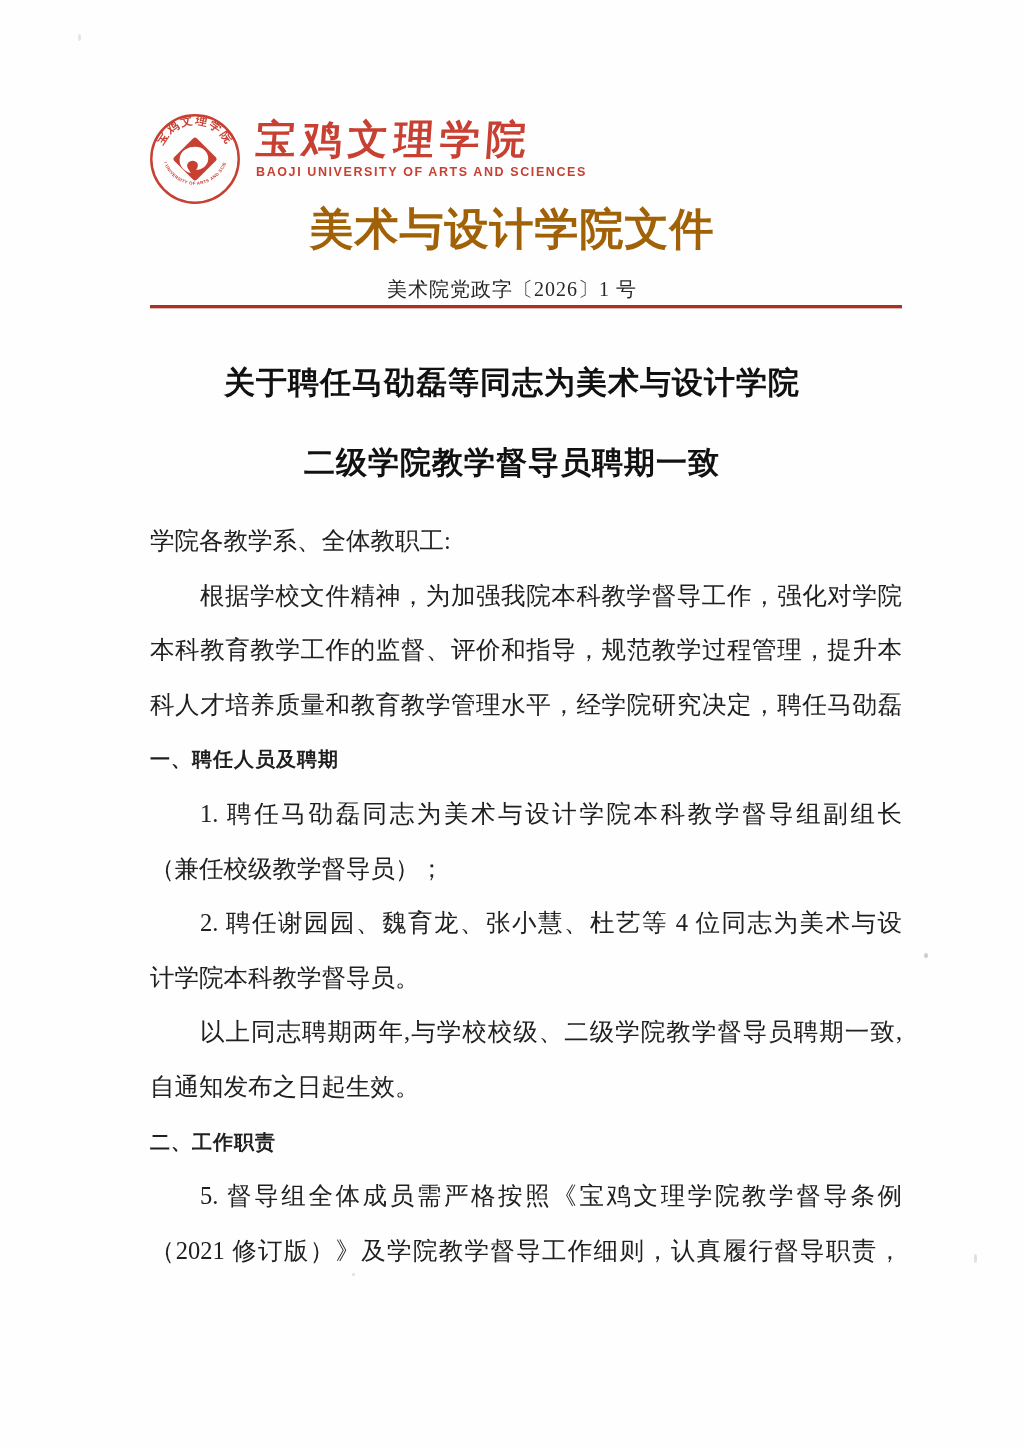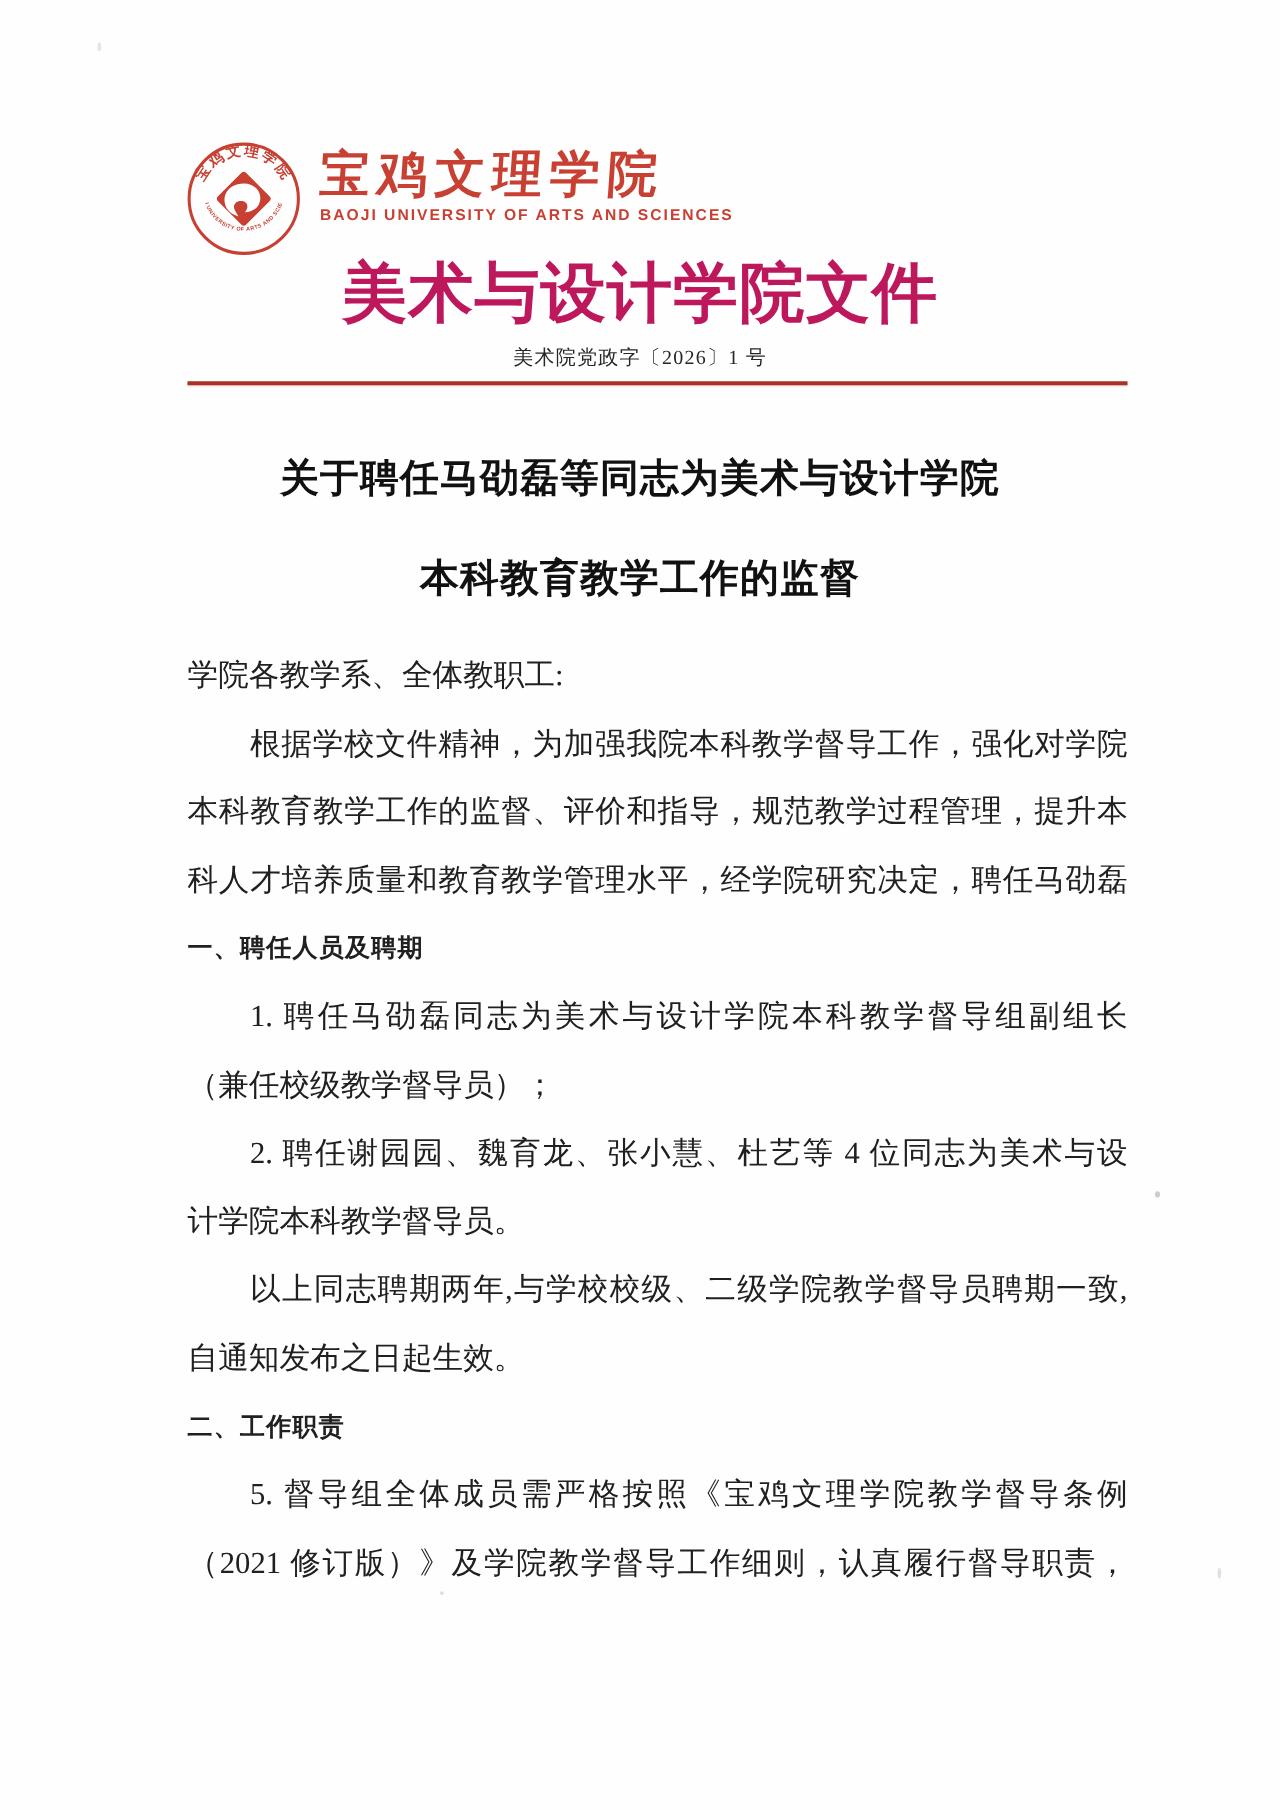--- a/index.html
+++ b/index.html
@@ -19,26 +19,26 @@
     color:#c74032;transform:skewX(-4deg);
     font-family:"Liberation Serif","DejaVu Serif",serif;
   }
   .uni-en{
     margin-top:3px;font-size:12.5px;font-weight:700;letter-spacing:1.6px;
     color:#c74032;font-family:"Liberation Sans","DejaVu Sans",sans-serif;
   }
   
   .red-header{
     position:absolute;left:137px;width:750px;top:200px;
-    text-align:center;font-size:52px;font-weight:700;letter-spacing:1px;
-    color:#be185d;
+    text-align:center;font-size:44px;font-weight:700;letter-spacing:1px;
+    color:#a16207;
   }
   .doc-number{
     position:absolute;left:137px;width:750px;top:276px;
-    text-align:center;font-size:16px;color:#262626;letter-spacing:1px;
+    text-align:center;font-size:20px;color:#262626;letter-spacing:1px;
   }
   .red-rule{
     position:absolute;left:150px;width:752px;top:305px;height:3px;
     background:#a93226;box-shadow:0 1px 0 rgba(169,50,38,.35);
   }
   
   .doc-title-1,.doc-title-2{
     position:absolute;left:137px;width:750px;text-align:center;
     font-size:31px;font-weight:700;color:#111;letter-spacing:1px;
   }
@@ -88,21 +88,21 @@
       <div class="uni-cn">宝鸡文理学院</div>
       <div class="uni-en">BAOJI UNIVERSITY OF ARTS AND SCIENCES</div>
     </div>
   </div>
 
   <div class="red-header">美术与设计学院文件</div>
   <div class="doc-number">美术院党政字〔2026〕1 号</div>
   <div class="red-rule"></div>
 
   <div class="doc-title-1">关于聘任马劭磊等同志为美术与设计学院</div>
-  <div class="doc-title-2">本科教育教学工作的监督</div>
+  <div class="doc-title-2">二级学院教学督导员聘期一致</div>
 
   <div class="body-block">
     <div class="bodyline">学院各教学系、全体教职工:</div>
     <div class="bodyline indent justify">根据学校文件精神，为加强我院本科教学督导工作，强化对学院</div>
     <div class="bodyline justify">本科教育教学工作的监督、评价和指导，规范教学过程管理，提升本</div>
     <div class="bodyline justify">科人才培养质量和教育教学管理水平，经学院研究决定，聘任马劭磊</div>
     <div class="bodyline heading">一、聘任人员及聘期</div>
     <div class="bodyline indent justify">1.  聘任马劭磊同志为美术与设计学院本科教学督导组副组长</div>
     <div class="bodyline">（兼任校级教学督导员）；</div>
     <div class="bodyline indent justify">2.  聘任谢园园、魏育龙、张小慧、杜艺等 4 位同志为美术与设</div>

